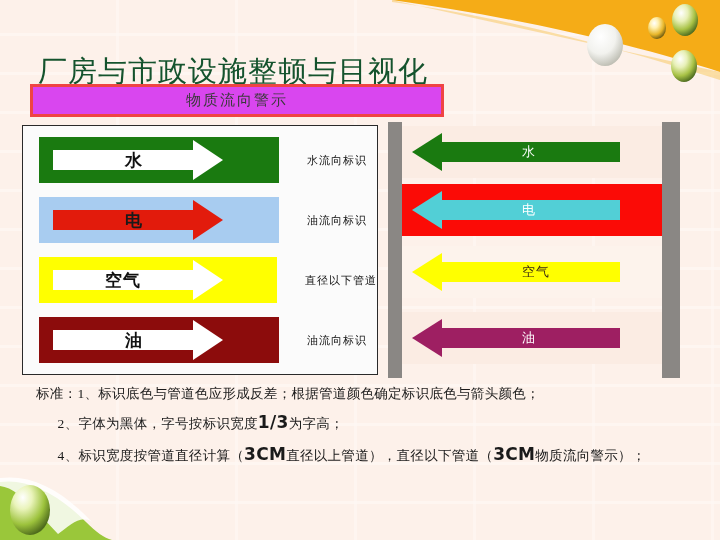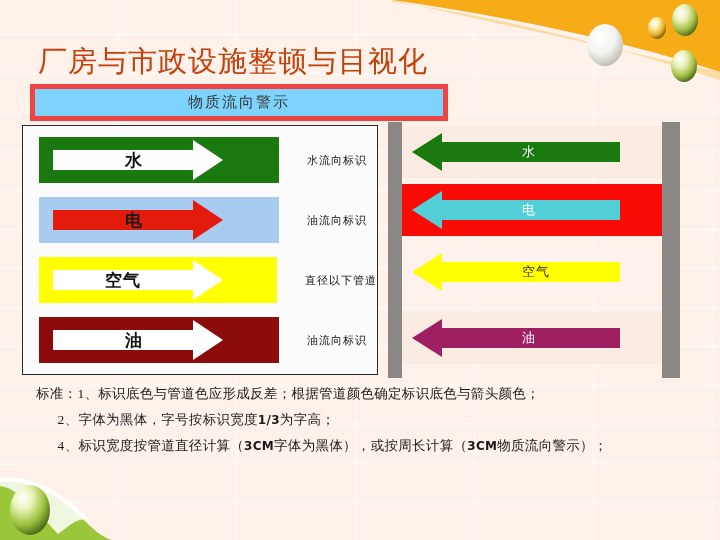--- a/index.html
+++ b/index.html
@@ -22,28 +22,28 @@
     position:absolute;inset:0;pointer-events:none;
     background:
       repeating-linear-gradient(0deg, rgba(255,255,255,0) 0 36px, rgba(255,255,255,.6) 36px 39px),
       repeating-linear-gradient(90deg, rgba(255,255,255,0) 0 116px, rgba(255,255,255,.5) 116px 119px);
     opacity:.55;
   }
   .deco{position:absolute;pointer-events:none;}
 
   
   #title{
-    position:absolute;left:38px;top:42px;
-    font-size:29px;color:#c2410c;letter-spacing:1px;
+    position:absolute;left:38px;top:52px;
+    font-size:29px;color:#14532d;letter-spacing:1px;
     font-family:"Liberation Serif","DejaVu Serif",serif;
     white-space:nowrap;
   }
   #subtitle-box{
     position:absolute;left:30px;top:84px;width:408px;height:27px;
-    background:#7dd3fc;border:5px solid #ef4444;
+    background:#d946ef;border:3px solid #ef4444;
     display:flex;align-items:center;justify-content:center;
   }
   #subtitle-text{font-size:15px;color:#3a3a3a;letter-spacing:2px;}
 
   
   #left-panel{
     position:absolute;left:22px;top:125px;width:356px;height:250px;
     background:#fbfbfb;border:1px solid #2a2a2a;box-sizing:border-box;
     display:flex;flex-direction:column;justify-content:space-evenly;
   }
@@ -89,21 +89,21 @@
     font-family:"DejaVu Sans","Liberation Sans",sans-serif;
   }
 
   
   #notes{
     position:absolute;left:36px;top:382px;width:676px;
     font-size:13.5px;color:#1a1a1a;line-height:1.72;letter-spacing:.3px;
   }
   #notes p{margin:0 0 3px 0;}
   .ind{text-indent:1.6em;}
-  .nb{font-family:"DejaVu Sans","Liberation Sans",sans-serif;font-weight:bold;font-size:12px;}
+  .nb{font-family:"DejaVu Sans","Liberation Sans",sans-serif;font-weight:bold;font-size:17px;}
 </style>
 </head>
 <body>
 
 <div id="slide"></div>
 <div id="texture"></div>
 
 <svg class="deco" style="left:0;top:0;width:720px;height:130px;" viewBox="0 0 720 130">
   <defs>
     <radialGradient id="dropg" cx="35%" cy="28%" r="75%">
@@ -232,14 +232,14 @@
       <div class="head" style="border-right:30px solid #9e1f62;"></div>
       <div class="bar" style="width:178px;background:#9e1f62;"></div>
     </div>
     <div class="plbl" style="color:#ffffff;">油</div>
   </div>
 </div>
 
 <div id="notes">
   <p>标准：1、标识底色与管道色应形成反差；根据管道颜色确定标识底色与箭头颜色；</p>
   <p class="ind"><span>2、字体为黑体，字号按标识宽度</span><span class="nb">1/3</span><span>为字高；</span></p>
-  <p class="ind"><span>4、标识宽度按管道直径计算（</span><span class="nb">3CM</span><span>字体为黑体），或按周长计算（</span><span class="nb">3CM</span><span>物质流向警示）；</span></p>
+  <p class="ind"><span>4、标识宽度按管道直径计算（</span><span class="nb">3CM</span><span>直径以上管道），直径以下管道（</span><span class="nb">3CM</span><span>物质流向警示）；</span></p>
 </div>
 
 </body></html>

